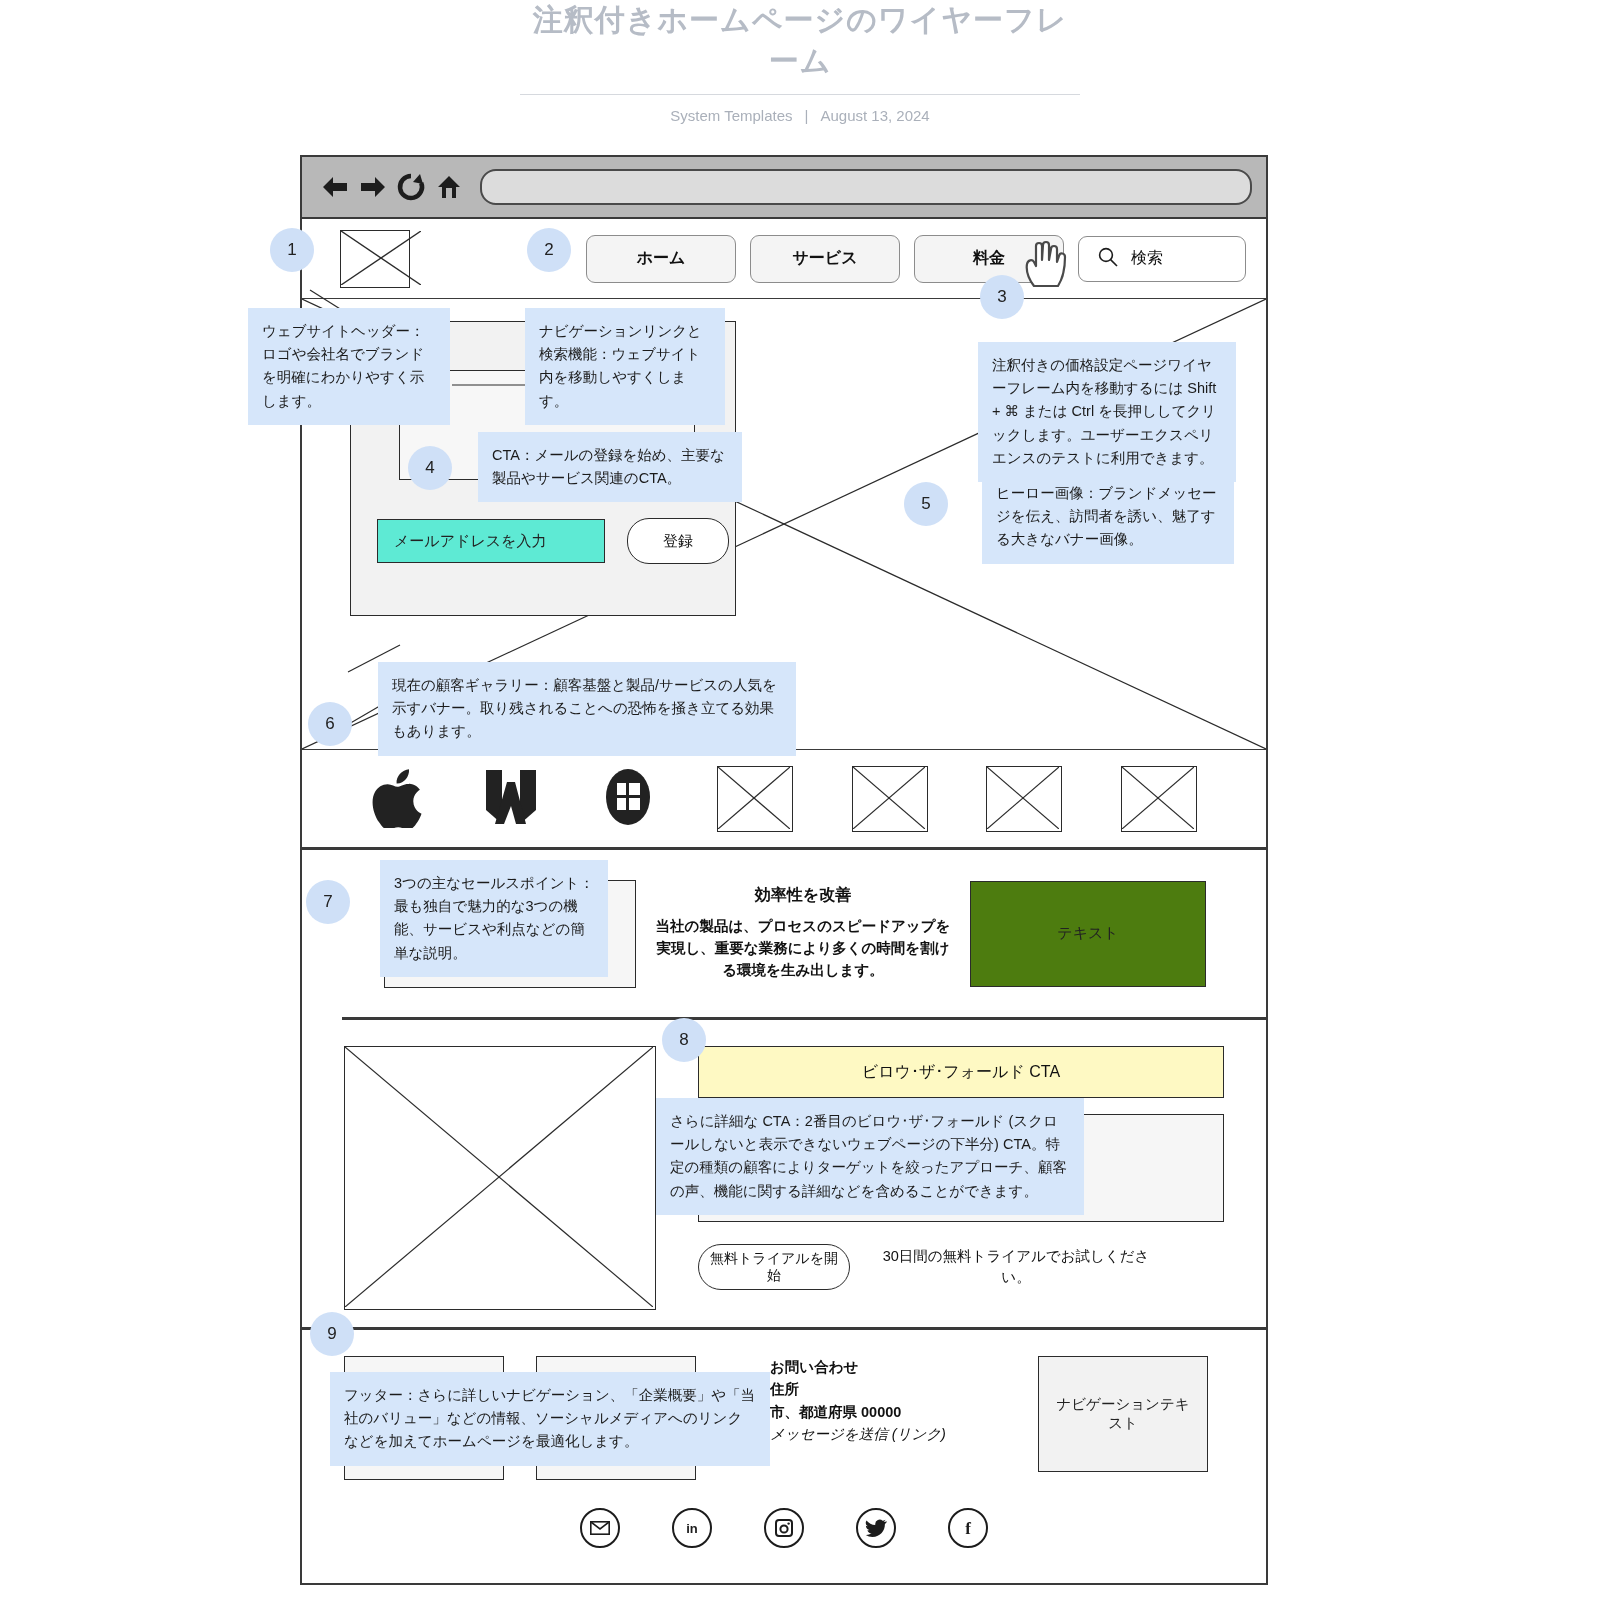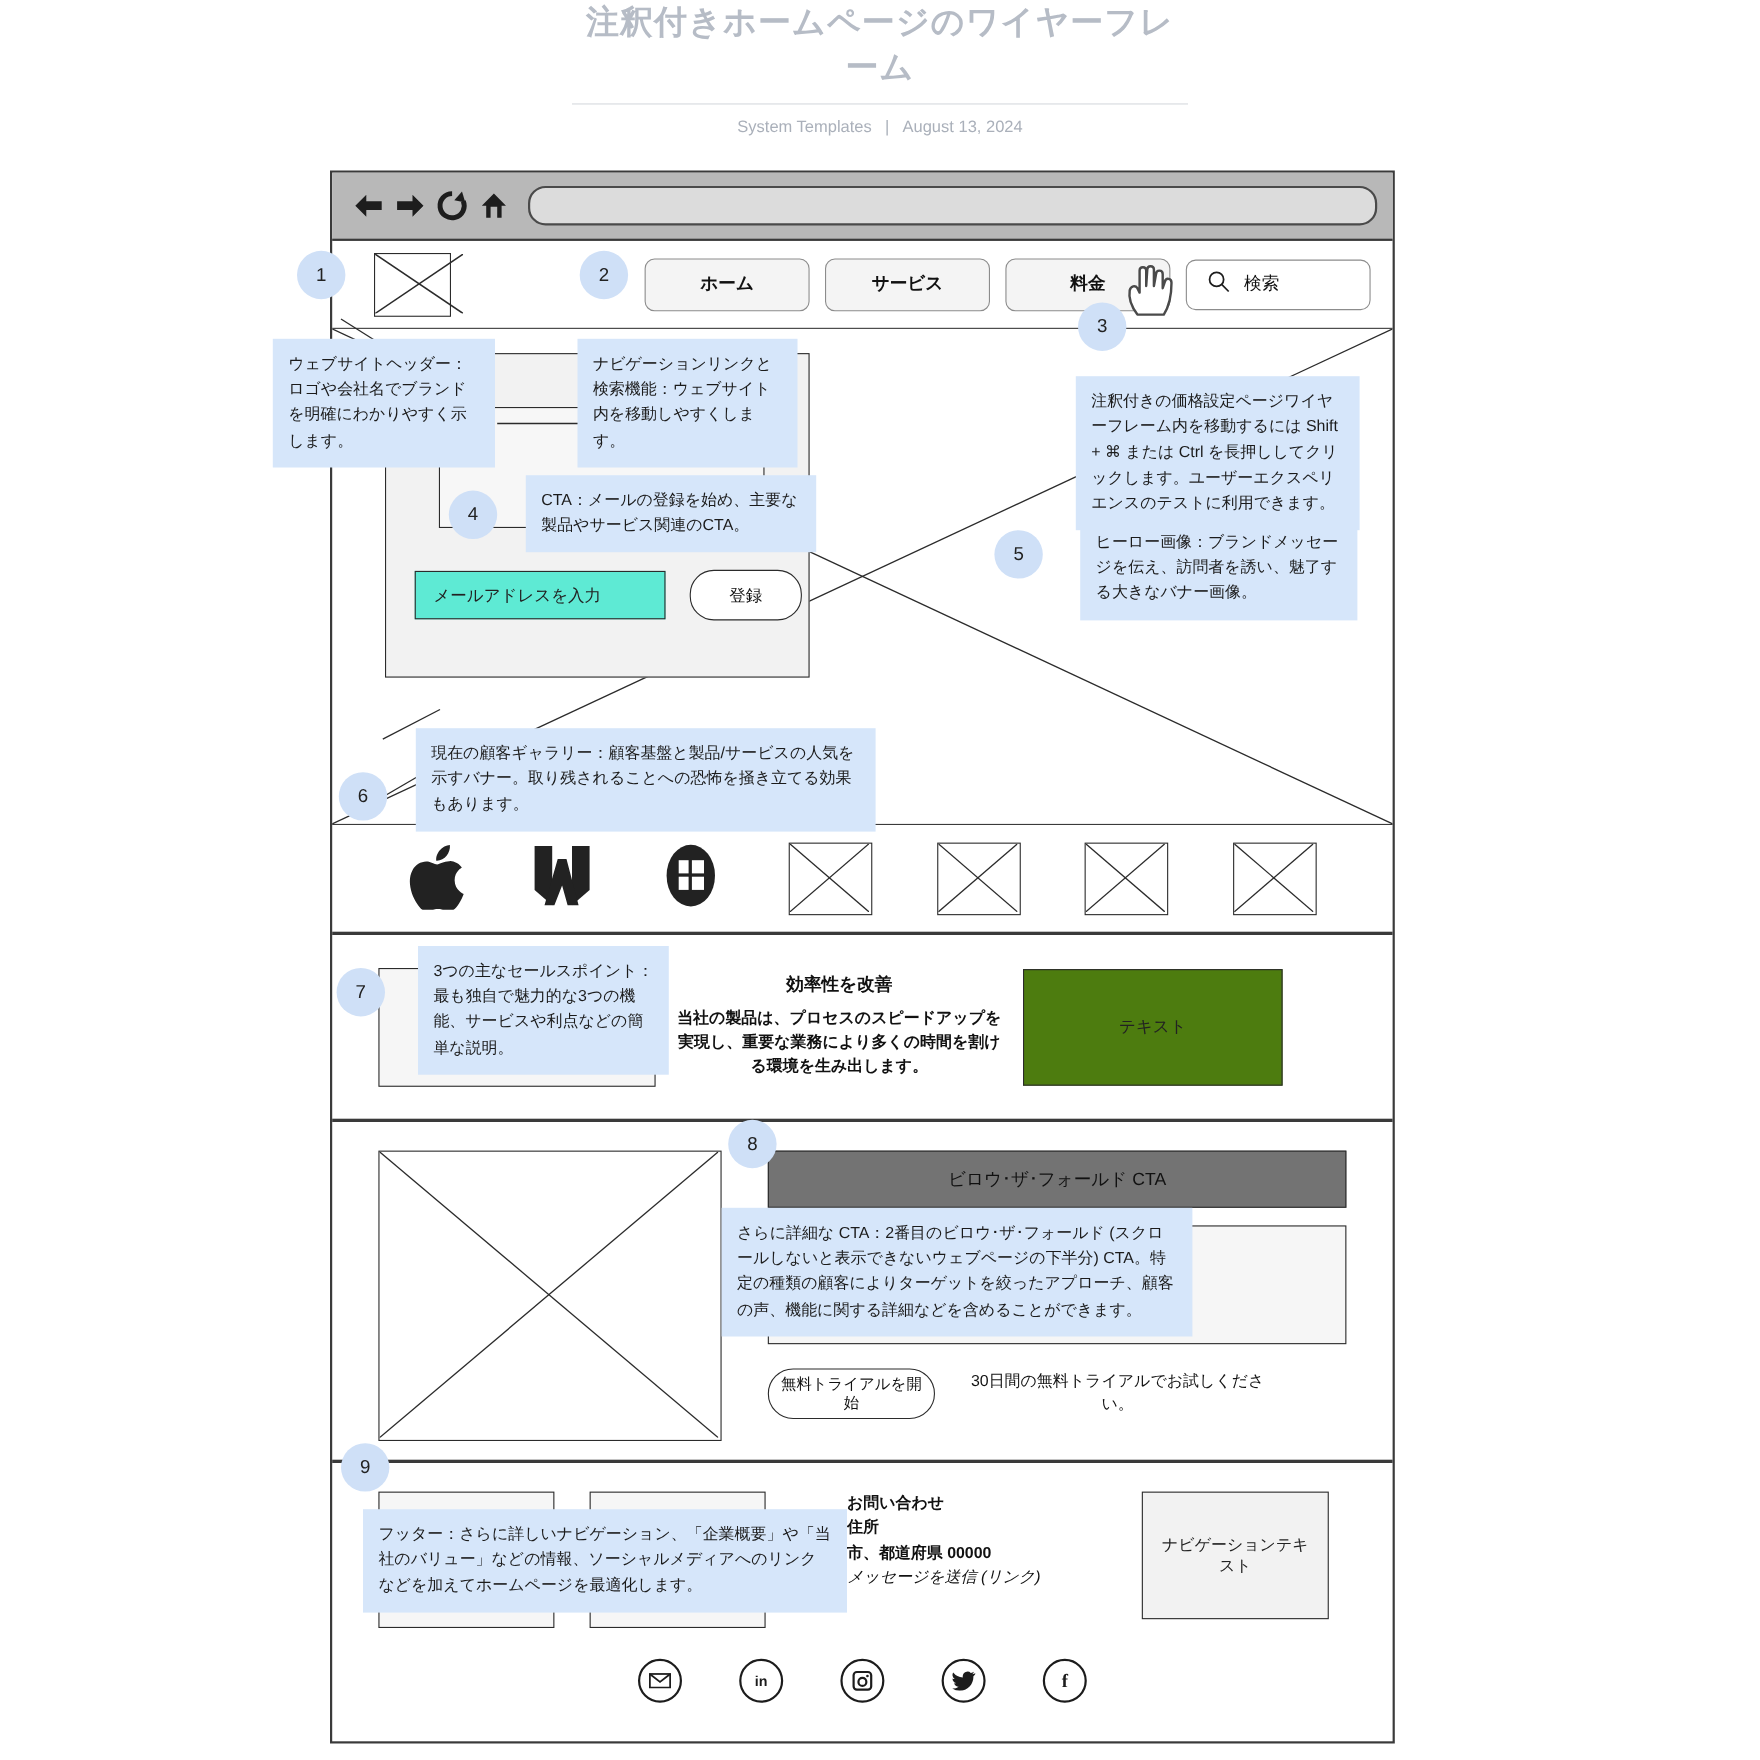--- a/index.html
+++ b/index.html
@@ -67,34 +67,34 @@
   .signup-btn{width:100px;height:44px;border:1.5px solid #2b2b2b;border-radius:22px;background:#fff;
     display:flex;align-items:center;justify-content:center;font-size:15px;color:#111;}
 
   
   .logostrip{height:100px;border-bottom:3px solid #3a3a3a;display:flex;align-items:center;
     justify-content:space-around;padding:0 40px;box-sizing:border-box;}
   .ph-box{width:74px;height:64px;border:1.5px solid #2b2b2b;position:relative;}
 
   
   .features{height:170px;border-bottom:3px solid #3a3a3a;display:flex;align-items:center;
-    padding:0 42px;box-sizing:border-box;gap:17px;position:relative;}
+    padding:0 42px;box-sizing:border-box;gap:17px;position:relative;margin-left:40px;}
   .feat-box{width:252px;height:108px;background:#f6f6f6;border:1.5px solid #2b2b2b;box-sizing:border-box;}
   .feat-mid{width:300px;text-align:center;}
   .feat-mid h3{margin:0 0 10px 0;font-size:16px;font-weight:bold;color:#111;}
   .feat-mid p{margin:0;font-size:14.5px;font-weight:bold;line-height:1.5;color:#111;}
   .feat-right{width:236px;height:106px;background:#4d7c0f;border:1.5px solid #2b2b2b;
     display:flex;align-items:center;justify-content:center;font-size:15px;color:#222;box-sizing:border-box;}
 
   
   .btf{height:310px;border-bottom:3px solid #3a3a3a;display:flex;padding:26px 42px;
     box-sizing:border-box;gap:42px;position:relative;}
   .btf-img{width:310px;height:262px;border:1.5px solid #2b2b2b;position:relative;}
   .btf-right{flex:1;display:flex;flex-direction:column;gap:16px;}
-  .btf-head{height:52px;background:#737373;border:1.5px solid #2b2b2b;
+  .btf-head{height:52px;background:#fef9c3;border:1.5px solid #2b2b2b;
     display:flex;align-items:center;justify-content:center;font-size:16px;color:#111;box-sizing:border-box;}
   .btf-body{height:108px;background:#f6f6f6;border:1.5px solid #2b2b2b;box-sizing:border-box;}
   .btf-cta-row{display:flex;align-items:center;gap:26px;margin-top:6px;}
   .trial-btn{width:152px;height:46px;border:1.5px solid #2b2b2b;border-radius:23px;background:#fff;
     display:flex;align-items:center;justify-content:center;text-align:center;font-size:14px;
     line-height:1.25;color:#111;padding:0 8px;box-sizing:border-box;}
   .trial-note{font-size:14.5px;color:#111;line-height:1.45;text-align:center;width:280px;}
 
   
   .footer{height:290px;padding:26px 42px;box-sizing:border-box;position:relative;}

